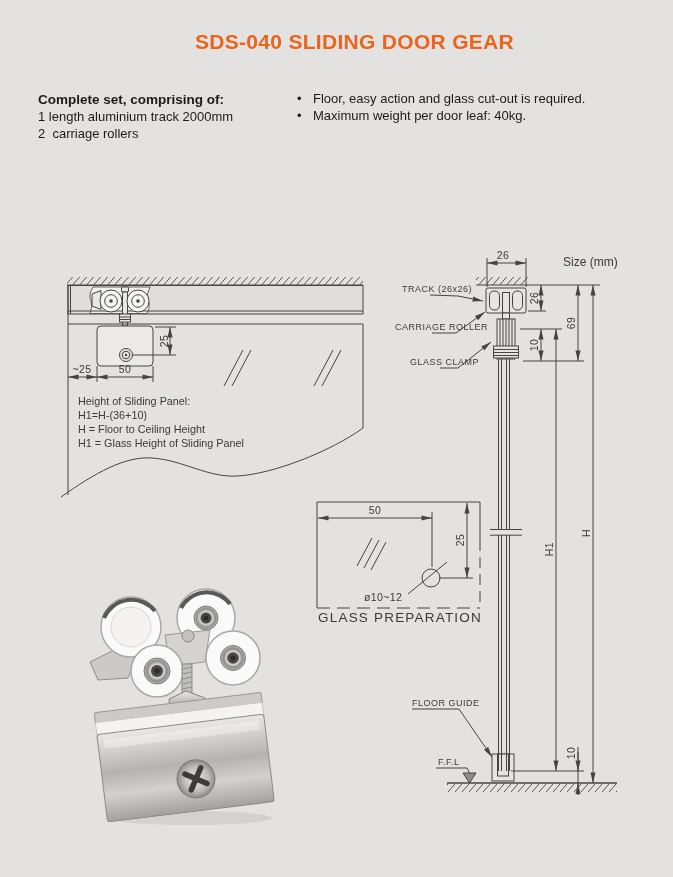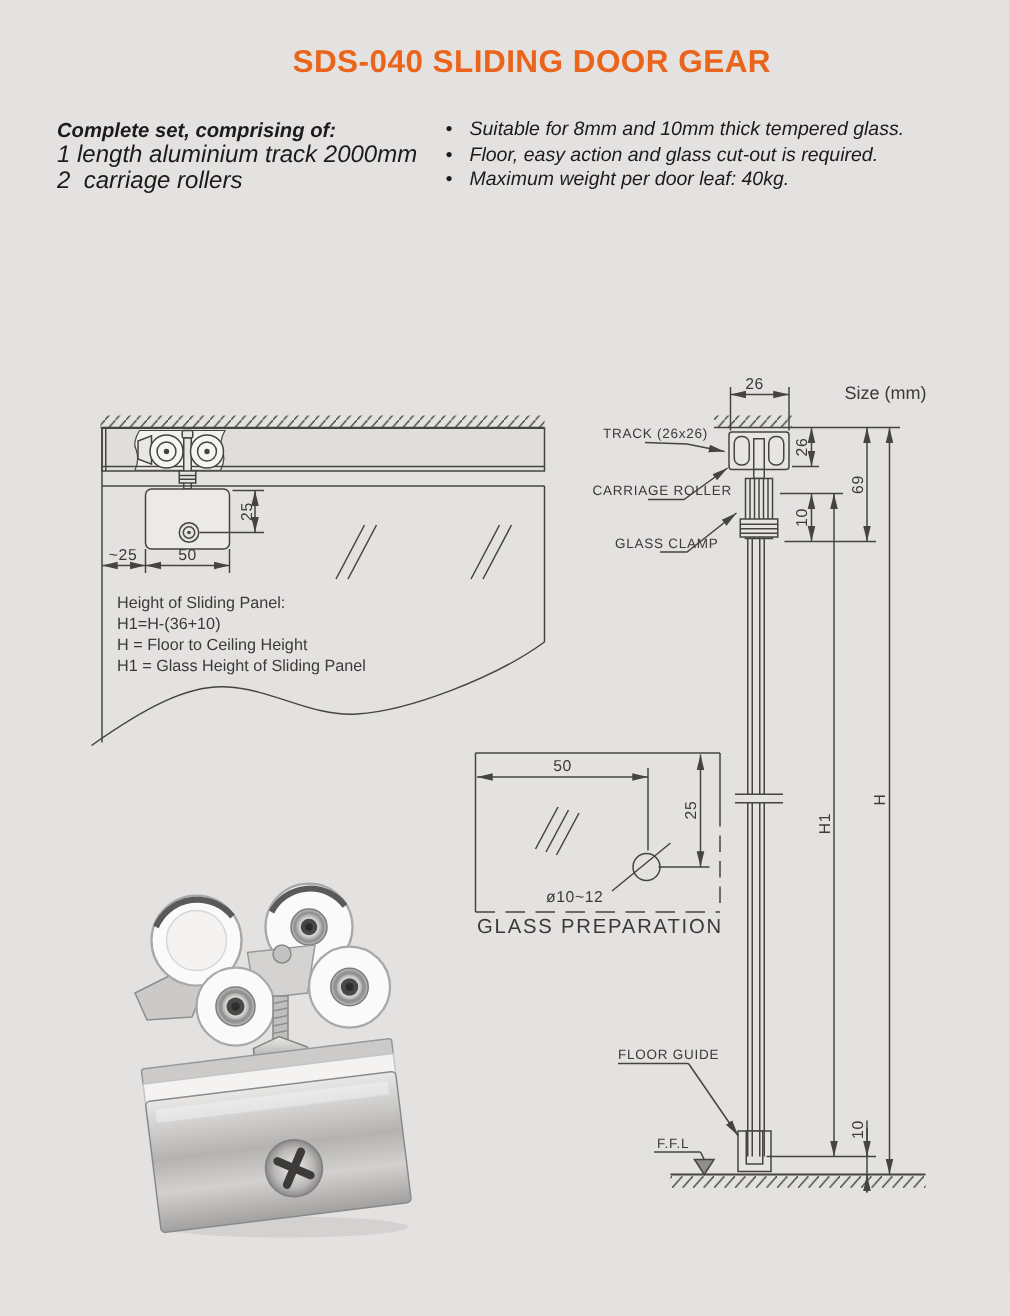--- a/index.html
+++ b/index.html
@@ -7,25 +7,25 @@
   .page {
     position:relative; width:673px; height:877px;
     background:#e4e2e1; overflow:hidden;
     font-family:"Liberation Sans", sans-serif; color:#1c1b1a;
   }
   .title {
     position:absolute; top:30px; left:0; width:100%;
     text-align:center; font-size:21px; font-weight:bold;
     color:#ea641c; letter-spacing:0.3px;padding-left:36px;
   }
-  .cols { position:absolute; top:78px; left:38px; right:12px; display:flex;font-style:italic; }
+  .cols { position:absolute; top:91px; left:38px; right:12px; display:flex; }
   .col-left { width:252px; margin-right:7px; }
   .col-right { flex:1; }
   .col-head { font-size:13.5px; font-weight:bold; line-height:17px; }
-  .plain-item { font-size:16px; line-height:17px; white-space:pre-wrap; }
+  .plain-item { font-size:13px; line-height:17px; white-space:pre-wrap; }
   .bullet-item { display:flex; font-size:13px; line-height:16.5px; }
   .bullet-item .b { width:16px; flex:none; }
   .bullet-item .b::before { content:"•"; }
   .bullet-item .t { white-space:pre-wrap; }
   svg text { font-family:"Liberation Sans", sans-serif; fill:#3b3a38; }
   .cad  { font-size:9px; letter-spacing:0.5px; }
   .dim  { font-size:10.5px; letter-spacing:0.4px; }
   .unit { font-size:12px; }
   .note { font-size:10.8px; }
   .cap  { font-size:13.5px; letter-spacing:1.2px; }
@@ -37,24 +37,20 @@
 
   <div class="title">SDS-040 SLIDING DOOR GEAR</div>
 
   <div class="cols">
     <div class="col-left">
       <div class="col-head">Complete set, comprising of:</div>
       <div class="plain-item">1 length aluminium track 2000mm</div>
       <div class="plain-item">2  carriage rollers</div>
     </div>
     <div class="col-right">
-      <div class="bullet-item">
-          <span class="b"></span>
-          <span class="t">Suitable for 8mm and 10mm thick tempered glass.</span>
-        </div>
       <div class="bullet-item">
           <span class="b"></span>
           <span class="t">Floor, easy action and glass cut-out is required.</span>
         </div>
       <div class="bullet-item">
           <span class="b"></span>
           <span class="t">Maximum weight per door leaf: 40kg.</span>
         </div>
     </div>
   </div>

